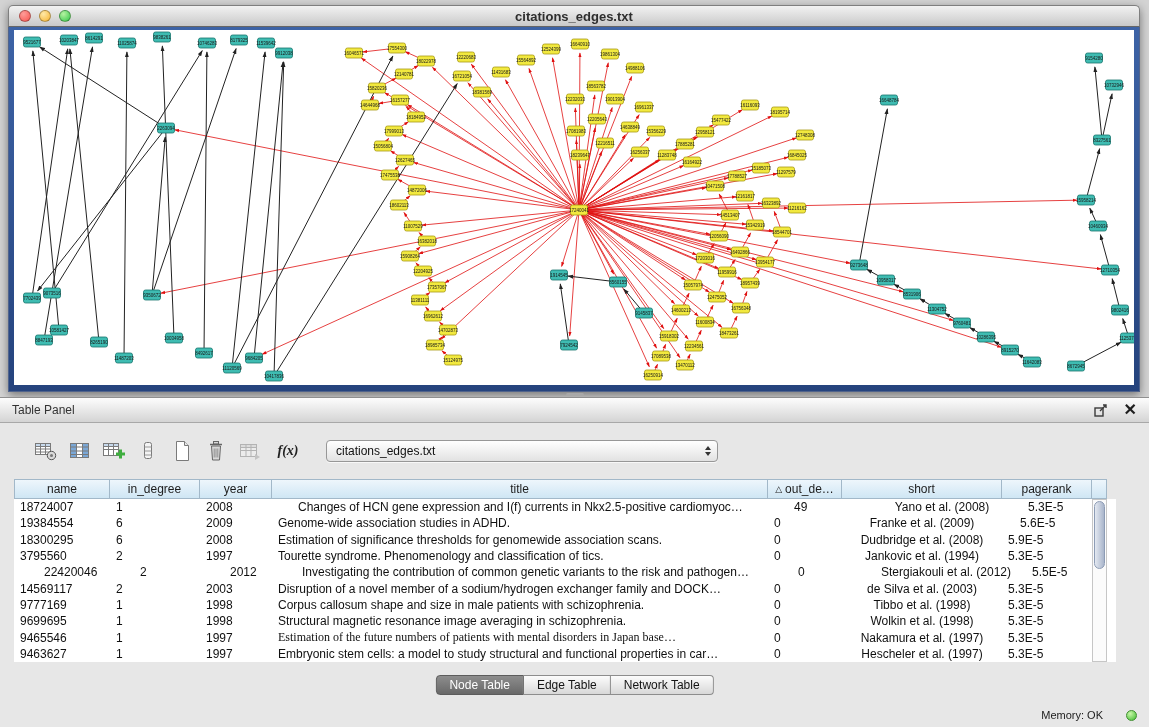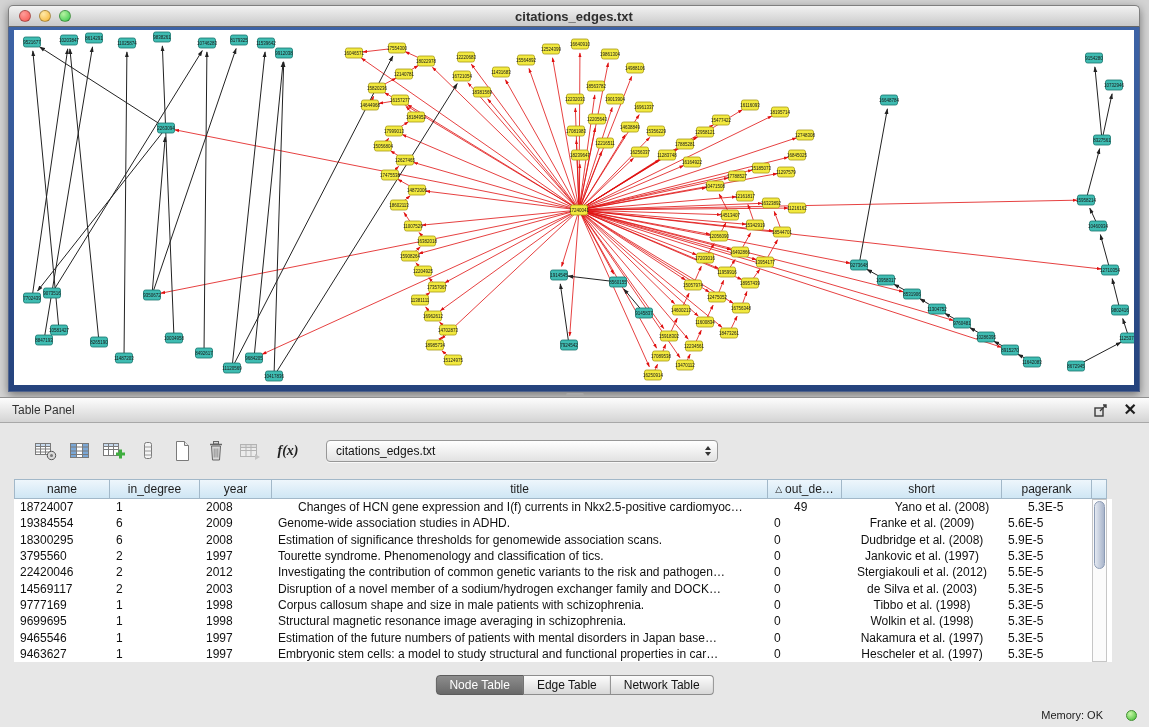--- a/index.html
+++ b/index.html
@@ -904,42 +904,42 @@
           <div class="td" style="width: 160px; justify-content: center;">Yano et al. (2008)</div>
           <div class="td" style="width: 90px; justify-content: flex-start;">5.3E-5</div>
         </div>
         <div class="tr">
           <div class="td" style="width: 96px; justify-content: flex-start;">19384554</div>
           <div class="td" style="width: 90px; justify-content: flex-start;">6</div>
           <div class="td" style="width: 72px; justify-content: flex-start;">2009</div>
           <div class="td" style="width: 496px; justify-content: flex-start;">Genome-wide association studies in ADHD.</div>
           <div class="td" style="width: 74px; justify-content: flex-start;">0</div>
           <div class="td" style="width: 160px; justify-content: center;">Franke et al. (2009)</div>
-          <div class="td" style="width: 90px; justify-content: flex-start;">5.6E-5</div>
+          <div class="td" style="width: 90px; justify-content: flex-start; margin-left: 12px;">5.6E-5</div>
         </div>
         <div class="tr">
           <div class="td" style="width: 96px; justify-content: flex-start;">18300295</div>
           <div class="td" style="width: 90px; justify-content: flex-start;">6</div>
           <div class="td" style="width: 72px; justify-content: flex-start;">2008</div>
           <div class="td" style="width: 496px; justify-content: flex-start;">Estimation of significance thresholds for genomewide association scans.</div>
           <div class="td" style="width: 74px; justify-content: flex-start;">0</div>
           <div class="td" style="width: 160px; justify-content: center;">Dudbridge et al. (2008)</div>
           <div class="td" style="width: 90px; justify-content: flex-start;">5.9E-5</div>
         </div>
         <div class="tr">
           <div class="td" style="width: 96px; justify-content: flex-start;">3795560</div>
           <div class="td" style="width: 90px; justify-content: flex-start;">2</div>
           <div class="td" style="width: 72px; justify-content: flex-start;">1997</div>
           <div class="td" style="width: 496px; justify-content: flex-start;">Tourette syndrome. Phenomenology and classification of tics.</div>
           <div class="td" style="width: 74px; justify-content: flex-start;">0</div>
-          <div class="td" style="width: 160px; justify-content: center;">Jankovic et al. (1997)</div>
+          <div class="td" style="width: 160px; justify-content: center;">Jankovic et al. (1994)</div>
           <div class="td" style="width: 90px; justify-content: flex-start;">5.3E-5</div>
         </div>
         <div class="tr">
-          <div class="td" style="width: 96px; justify-content: flex-start;">22420046</div>
+          <div class="td" style="width: 96px; justify-content: flex-start; margin-left: 24px;">22420046</div>
           <div class="td" style="width: 90px; justify-content: flex-start;">2</div>
           <div class="td" style="width: 72px; justify-content: flex-start;">2012</div>
           <div class="td" style="width: 496px; justify-content: flex-start;">Investigating the contribution of common genetic variants to the risk and pathogen…</div>
           <div class="td" style="width: 74px; justify-content: flex-start;">0</div>
           <div class="td" style="width: 160px; justify-content: center;">Stergiakouli et al. (2012)</div>
           <div class="td" style="width: 90px; justify-content: flex-start;">5.5E-5</div>
         </div>
         <div class="tr">
           <div class="td" style="width: 96px; justify-content: flex-start;">14569117</div>
           <div class="td" style="width: 90px; justify-content: flex-start;">2</div>
@@ -964,21 +964,21 @@
           <div class="td" style="width: 72px; justify-content: flex-start;">1998</div>
           <div class="td" style="width: 496px; justify-content: flex-start;">Structural magnetic resonance image averaging in schizophrenia.</div>
           <div class="td" style="width: 74px; justify-content: flex-start;">0</div>
           <div class="td" style="width: 160px; justify-content: center;">Wolkin et al. (1998)</div>
           <div class="td" style="width: 90px; justify-content: flex-start;">5.3E-5</div>
         </div>
         <div class="tr">
           <div class="td" style="width: 96px; justify-content: flex-start;">9465546</div>
           <div class="td" style="width: 90px; justify-content: flex-start;">1</div>
           <div class="td" style="width: 72px; justify-content: flex-start;">1997</div>
-          <div class="td" style="width: 496px; justify-content: flex-start;">Estimation of the future numbers of patients with mental disorders in Japan base…</div>
+          <div class="td" style="width: 496px; justify-content: flex-start; font-family: Liberation Serif, serif;">Estimation of the future numbers of patients with mental disorders in Japan base…</div>
           <div class="td" style="width: 74px; justify-content: flex-start;">0</div>
           <div class="td" style="width: 160px; justify-content: center;">Nakamura et al. (1997)</div>
           <div class="td" style="width: 90px; justify-content: flex-start;">5.3E-5</div>
         </div>
         <div class="tr">
           <div class="td" style="width: 96px; justify-content: flex-start;">9463627</div>
           <div class="td" style="width: 90px; justify-content: flex-start;">1</div>
           <div class="td" style="width: 72px; justify-content: flex-start;">1997</div>
           <div class="td" style="width: 496px; justify-content: flex-start;">Embryonic stem cells: a model to study structural and functional properties in car…</div>
           <div class="td" style="width: 74px; justify-content: flex-start;">0</div>

